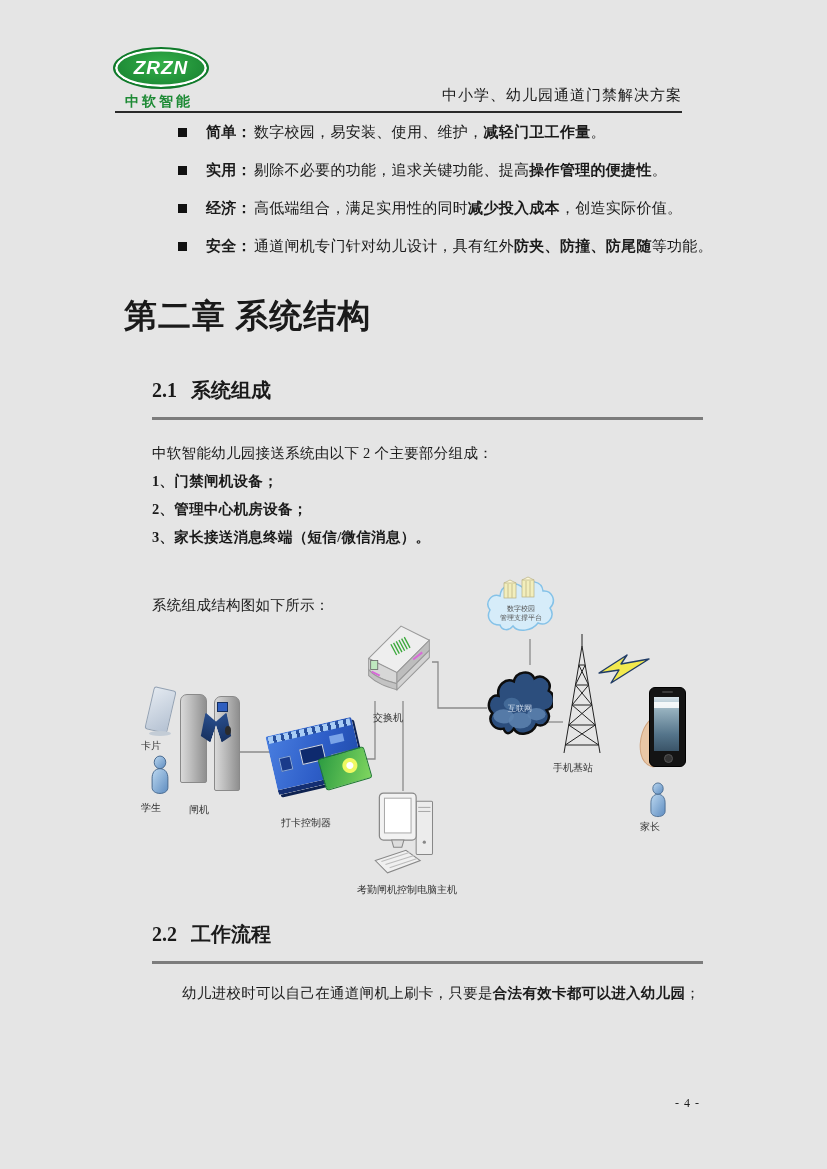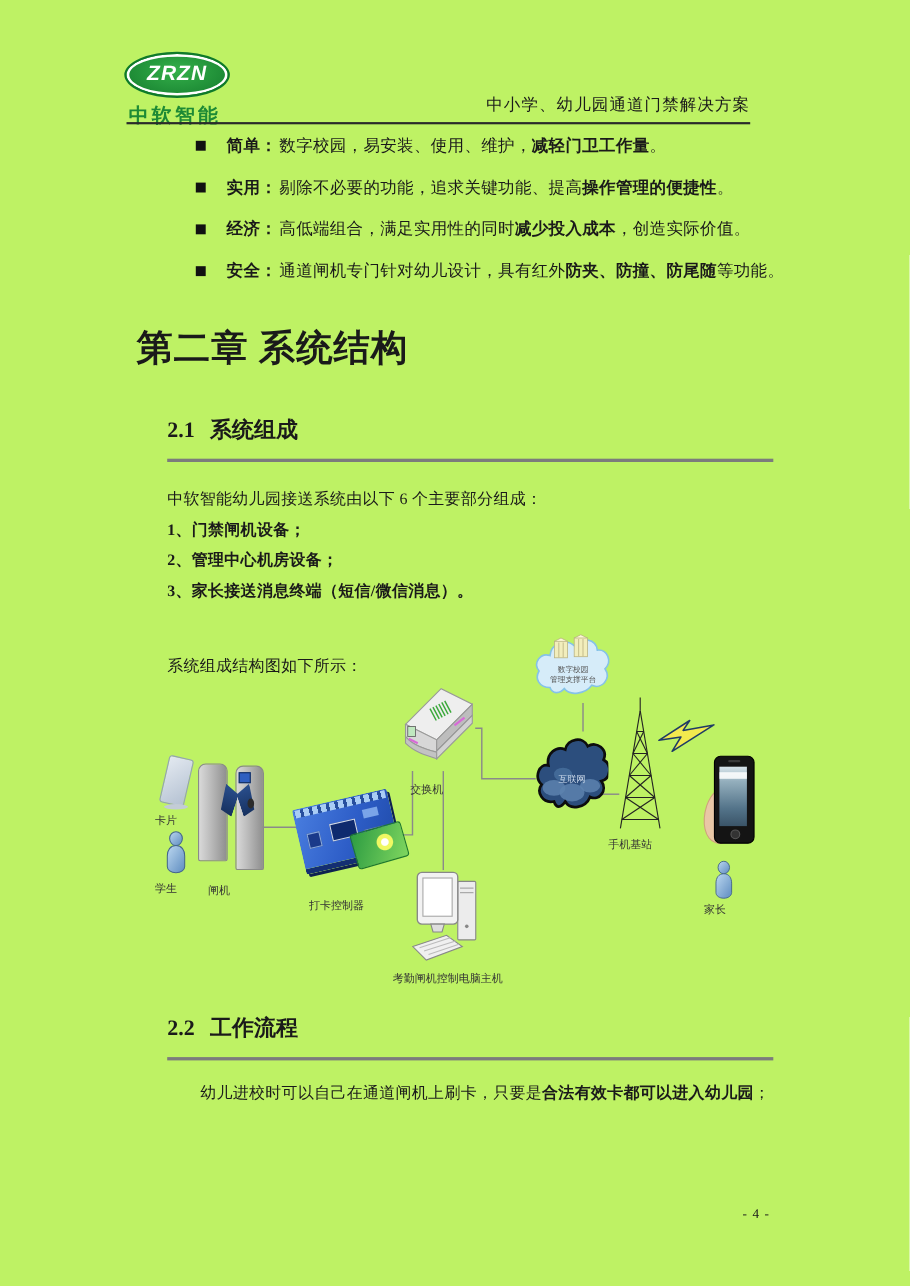--- a/index.html
+++ b/index.html
@@ -1,28 +1,28 @@
 <!DOCTYPE html>
 <html><head>
 <meta charset="utf-8">
 <style>
   html,body{margin:0;padding:0;background:#ffffff;}
-  .page{position:relative;width:827px;height:1169px;background:#bef264;overflow:hidden;
+  .page{position:relative;width:827px;height:1169px;background:#e5e5e5;overflow:hidden;
         font-family:"Liberation Serif","DejaVu Serif",serif;color:#1a1a1a;}
 
   
   .logo{position:absolute;left:113px;top:47px;width:100px;}
   .logo-ellipse{width:92px;height:38px;border-radius:50%;
       background:radial-gradient(ellipse at 50% 40%,#34b04a 0%,#1d8a35 70%,#147a2c 100%);
       border:2px solid #0f7a2a;box-shadow:inset 0 0 0 2.5px #ffffff;
       display:flex;align-items:center;justify-content:center;}
   .logo-ellipse span{color:#fff;font-style:italic;font-weight:bold;font-size:19px;
       letter-spacing:1px;font-family:"Liberation Sans",sans-serif;}
   .logo-sub{margin-top:4px;text-align:center;width:92px;color:#1d8a35;font-weight:bold;
-      font-size:18px;letter-spacing:3px;font-family:"Liberation Sans",sans-serif;}
+      font-size:14px;letter-spacing:3px;font-family:"Liberation Sans",sans-serif;}
   .doc-title{position:absolute;right:145px;top:86px;font-size:15px;letter-spacing:1px;}
   .header-rule{position:absolute;left:115px;top:111px;width:567px;height:2px;background:#2a2a2a;}
 
   
   .features{position:absolute;left:178px;top:113px;}
   .feat-row{height:38px;display:flex;align-items:center;font-size:15px;white-space:nowrap;letter-spacing:.3px;font-family:Liberation Mono, monospace;}
   .feat-marker{width:9px;height:9px;background:#111;margin-right:19px;flex:0 0 auto;}
   .feat-label{font-weight:bold;margin-right:2px;}
   .b{font-weight:bold;}
 
@@ -124,21 +124,21 @@
     </div>
   </div>
 
   <div class="chapter">第二章 系统结构</div>
 
   <div class="sec-head" style="top:377px;">
     <span class="num">2.1</span><span>系统组成</span>
   </div>
   <div class="sec-rule" style="top:417px;"></div>
 
-  <div class="bodyline" style="top:444px;">中软智能幼儿园接送系统由以下 6 个主要部分组成：</div>
+  <div class="bodyline" style="top:444px;">中软智能幼儿园接送系统由以下 2 个主要部分组成：</div>
   <div class="bodyline b" style="top:472px;">1、门禁闸机设备；</div>
   <div class="bodyline b" style="top:500px;">2、管理中心机房设备；</div>
   <div class="bodyline b" style="top:528px;">3、家长接送消息终端（短信/微信消息）。</div>
   <div class="bodyline" style="top:556px;margin-top:40px;">系统组成结构图如下所示：</div>
 
   <div class="diagram">
 
     <svg class="abs" style="left:0;top:0;" width="570" height="335">
       <g stroke="#8a8a8a" stroke-width="1.3" fill="none">
         <path d="M103,177 L136,177"></path>

